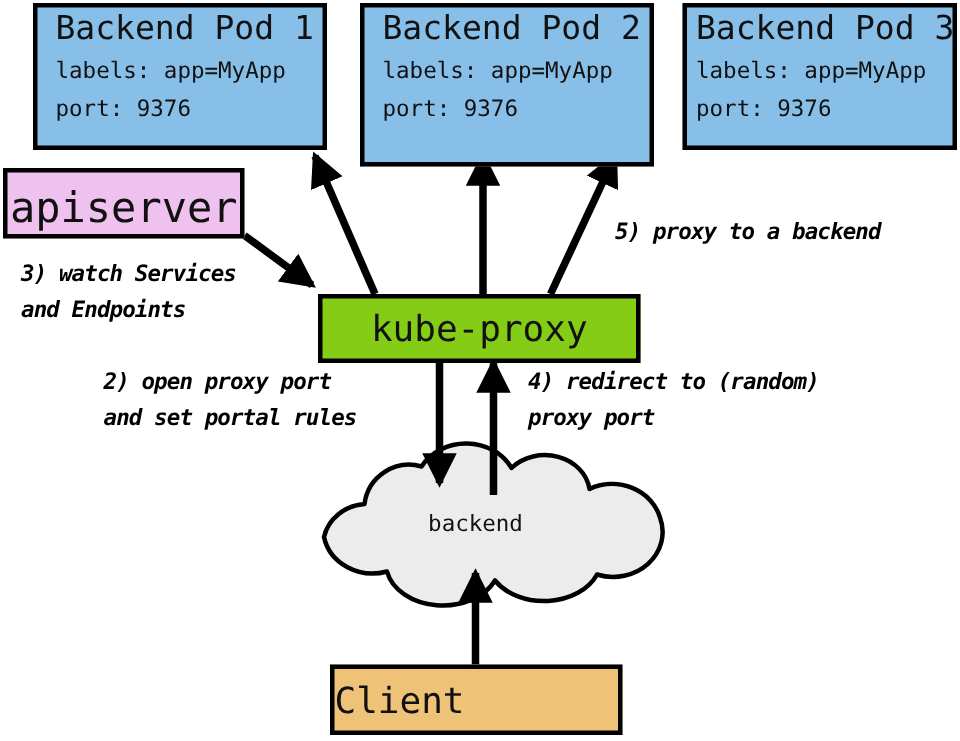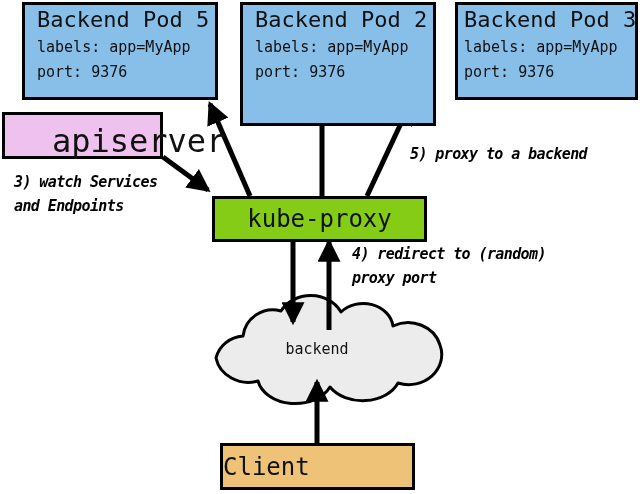--- a/index.html
+++ b/index.html
@@ -13,28 +13,28 @@
               color:#111;white-space:pre;}
 
   
   .pod{background:#87bfe9;}
   .pod .pod-name{position:absolute;left:12px;top:2px;font-size:22px;letter-spacing:0px;}
   .pod .pod-line{position:absolute;left:12px;font-size:15px;letter-spacing:0px;}
   .pod .pod-labels{top:33px;}
   .pod .pod-port{top:58px;}
 
   #pod1{left:22px;top:2px;width:196px;height:98px;}
-  #pod2{left:240px;top:2px;width:196px;height:124px;}
+  #pod2{left:240px;top:2px;width:196px;height:109px;}
   #pod3{left:455px;top:2px;width:183px;height:98px;}
   #pod3 .pod-name{left:6px;}
   #pod3 .pod-line{left:6px;}
 
   
   #apiserver{left:2px;top:112px;width:161px;height:47px;background:#eec1ee;}
-  #apiserver .lbl{position:absolute;left:0;right:0;top:7px;text-align:center;font-size:32px;padding-left:47px;}
+  #apiserver .lbl{position:absolute;left:0;right:0;top:7px;text-align:center;font-size:28px;}
 
   
   #kubeproxy{left:212px;top:196px;width:215px;height:46px;background:#84cc16;}
   #kubeproxy .lbl{position:absolute;left:0;right:0;top:6px;text-align:center;font-size:24px;}
 
   
   #client{left:220px;top:443px;width:195px;height:47px;background:#eec378;}
   #client .lbl{position:absolute;left:0;right:0;top:7px;font-size:24px;}
 
   
@@ -85,21 +85,21 @@
     <line x1="367" y1="196" x2="410" y2="104" stroke="#000" stroke-width="5" marker-end="url(#arrow)"></line>
 
     <line x1="293" y1="242" x2="293" y2="322" stroke="#000" stroke-width="5" marker-end="url(#arrow)"></line>
 
     <line x1="329" y1="330" x2="329" y2="242" stroke="#000" stroke-width="5" marker-end="url(#arrow)"></line>
 
     <line x1="317" y1="443" x2="317" y2="382" stroke="#000" stroke-width="5" marker-end="url(#arrow)"></line>
   </svg>
 
   <div class="node pod" id="pod1">
-    <div class="node-title pod-name">Backend Pod 5</div>
+    <div class="node-title pod-name">Backend Pod 1</div>
     <div class="node-title pod-line pod-labels">labels: app=MyApp</div>
     <div class="node-title pod-line pod-port">port: 9376</div>
   </div>
 
   <div class="node pod" id="pod2">
     <div class="node-title pod-name">Backend Pod 2</div>
     <div class="node-title pod-line pod-labels">labels: app=MyApp</div>
     <div class="node-title pod-line pod-port">port: 9376</div>
   </div>
 
@@ -118,17 +118,19 @@
   </div>
 
   <div id="iptables-text" class="node-title">backend</div>
 
   <div class="node" id="client">
     <div class="node-title lbl">Client</div>
   </div>
 
   <div class="step" id="step1">3) watch Services
 and Endpoints</div>
+  <div class="step" id="step2">2) open proxy port
+and set portal rules</div>
   <div class="step" id="step4">4) redirect to (random)
 proxy port</div>
   <div class="step" id="step5">5) proxy to a backend</div>
 
 </div>
 
 </body></html>

